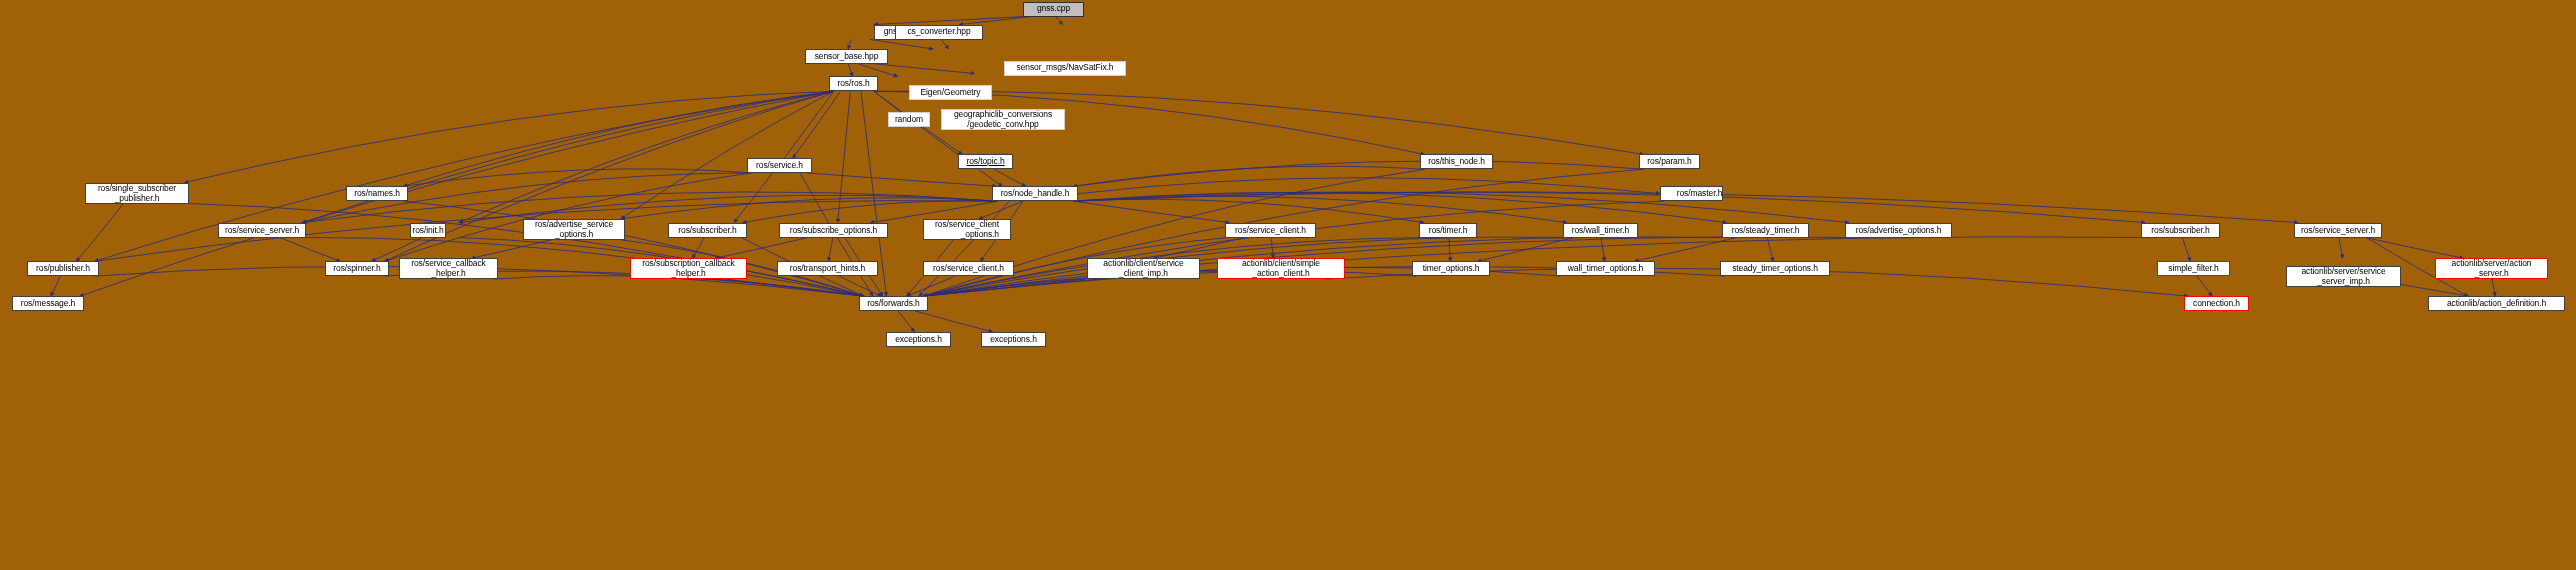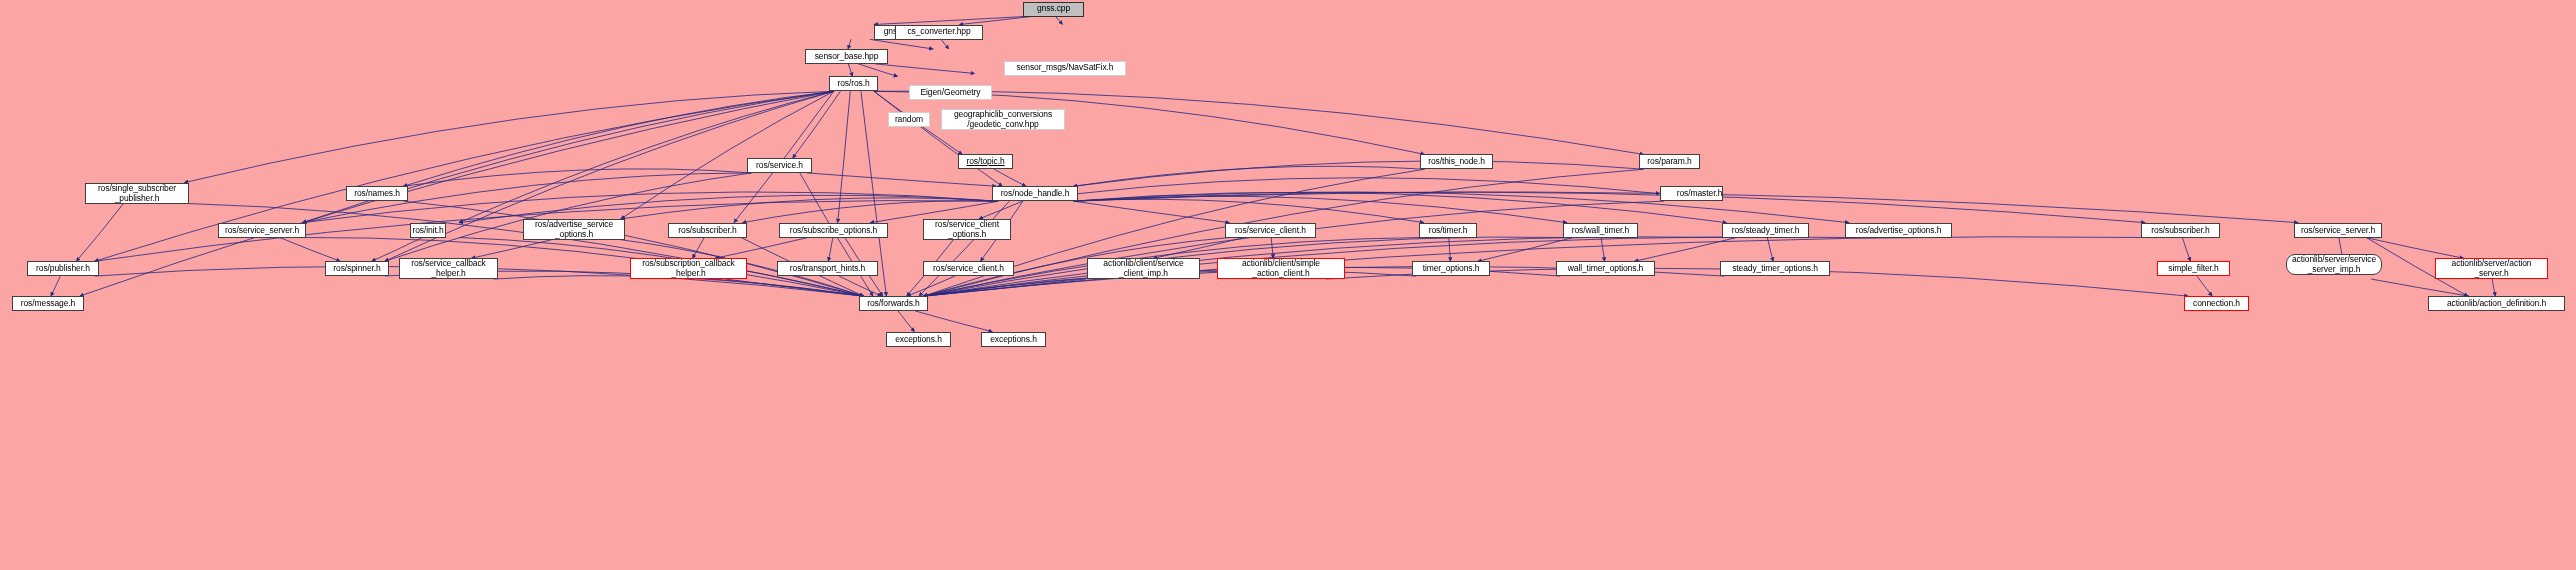--- a/index.html
+++ b/index.html
@@ -5,21 +5,21 @@
 <style>
   html, body {
     margin: 0;
     padding: 0;
     background: #ffffff;
   }
   #graph {
     position: relative;
     width: 2576px;
     height: 570px;
-    background: #fca5a5;
+    background: #a16207;
     font-family: "Liberation Sans", sans-serif;
     overflow: hidden;
   }
   #edge-layer {
     position: absolute;
     left: 0;
     top: 0;
     width: 2576px;
     height: 570px;
     pointer-events: none;
@@ -186,21 +186,21 @@
 _publisher.h</span></div>
       <div class="node" style="left: 346px; top: 186px; width: 62px; height: 15px;"><span>ros/names.h</span></div>
       <div class="node" style="left: 992px; top: 186px; width: 86px; height: 15px;"><span>ros/node_handle.h</span></div>
       <div class="node" style="left: 1660px; top: 186px; width: 63px; height: 15px; padding-left: 16px;"><span>ros/master.h</span></div>
       <div class="node" style="left: 218px; top: 223px; width: 88px; height: 15px;"><span>ros/service_server.h</span></div>
       <div class="node" style="left: 410px; top: 223px; width: 36px; height: 15px;"><span>ros/init.h</span></div>
       <div class="node" style="left: 523px; top: 219px; width: 102px; height: 21px;"><span>ros/advertise_service
 _options.h</span></div>
       <div class="node" style="left: 668px; top: 223px; width: 79px; height: 15px;"><span>ros/subscriber.h</span></div>
       <div class="node" style="left: 779px; top: 223px; width: 109px; height: 15px;"><span>ros/subscribe_options.h</span></div>
-      <div class="node" style="left: 923px; top: 219px; width: 88px; height: 21px;"><span>ros/service_client
+      <div class="node" style="left: 923px; top: 219px; width: 88px; height: 21px; text-align: right;"><span>ros/service_client
 _options.h</span></div>
       <div class="node" style="left: 1225px; top: 223px; width: 91px; height: 15px;"><span>ros/service_client.h</span></div>
       <div class="node" style="left: 1419px; top: 223px; width: 58px; height: 15px;"><span>ros/timer.h</span></div>
       <div class="node" style="left: 1563px; top: 223px; width: 75px; height: 15px;"><span>ros/wall_timer.h</span></div>
       <div class="node" style="left: 1722px; top: 223px; width: 87px; height: 15px;"><span>ros/steady_timer.h</span></div>
       <div class="node" style="left: 1845px; top: 223px; width: 107px; height: 15px;"><span>ros/advertise_options.h</span></div>
       <div class="node" style="left: 2141px; top: 223px; width: 79px; height: 15px;"><span>ros/subscriber.h</span></div>
       <div class="node" style="left: 2294px; top: 223px; width: 88px; height: 15px;"><span>ros/service_server.h</span></div>
       <div class="node" style="left: 27px; top: 261px; width: 72px; height: 15px;"><span>ros/publisher.h</span></div>
       <div class="node" style="left: 325px; top: 261px; width: 64px; height: 15px;"><span>ros/spinner.h</span></div>
@@ -211,21 +211,21 @@
       <div class="node" style="left: 777px; top: 261px; width: 101px; height: 15px;"><span>ros/transport_hints.h</span></div>
       <div class="node" style="left: 923px; top: 261px; width: 91px; height: 15px;"><span>ros/service_client.h</span></div>
       <div class="node" style="left: 1071px; top: 258px; width: 113px; height: 21px; margin-left: 16px;"><span>actionlib/client/service
 _client_imp.h</span></div>
       <div class="node red" style="left: 1217px; top: 258px; width: 128px; height: 21px;"><span>actionlib/client/simple
 _action_client.h</span></div>
       <div class="node" style="left: 1412px; top: 261px; width: 78px; height: 15px;"><span>timer_options.h</span></div>
       <div class="node" style="left: 1556px; top: 261px; width: 99px; height: 15px;"><span>wall_timer_options.h</span></div>
       <div class="node" style="left: 1720px; top: 261px; width: 110px; height: 15px;"><span>steady_timer_options.h</span></div>
       <div class="node red" style="left: 2157px; top: 261px; width: 73px; height: 15px;"><span>simple_filter.h</span></div>
-      <div class="node" style="left: 2286px; top: 254px; width: 96px; height: 21px; border-radius: 9px;"><span>actionlib/server/service
+      <div class="node" style="left: 2286px; top: 266px; width: 115px; height: 21px;"><span>actionlib/server/service
 _server_imp.h</span></div>
       <div class="node red" style="left: 2435px; top: 258px; width: 113px; height: 21px;"><span>actionlib/server/action
 _server.h</span></div>
       <div class="node" style="left: 12px; top: 296px; width: 72px; height: 15px;"><span>ros/message.h</span></div>
       <div class="node" style="left: 859px; top: 296px; width: 69px; height: 15px;"><span>ros/forwards.h</span></div>
       <div class="node red" style="left: 2184px; top: 296px; width: 65px; height: 15px;"><span>connection.h</span></div>
       <div class="node" style="left: 2428px; top: 296px; width: 137px; height: 15px;"><span>actionlib/action_definition.h</span></div>
       <div class="node" style="left: 886px; top: 332px; width: 65px; height: 15px;"><span>exceptions.h</span></div>
       <div class="node" style="left: 981px; top: 332px; width: 65px; height: 15px;"><span>exceptions.h</span></div>
     </div>

